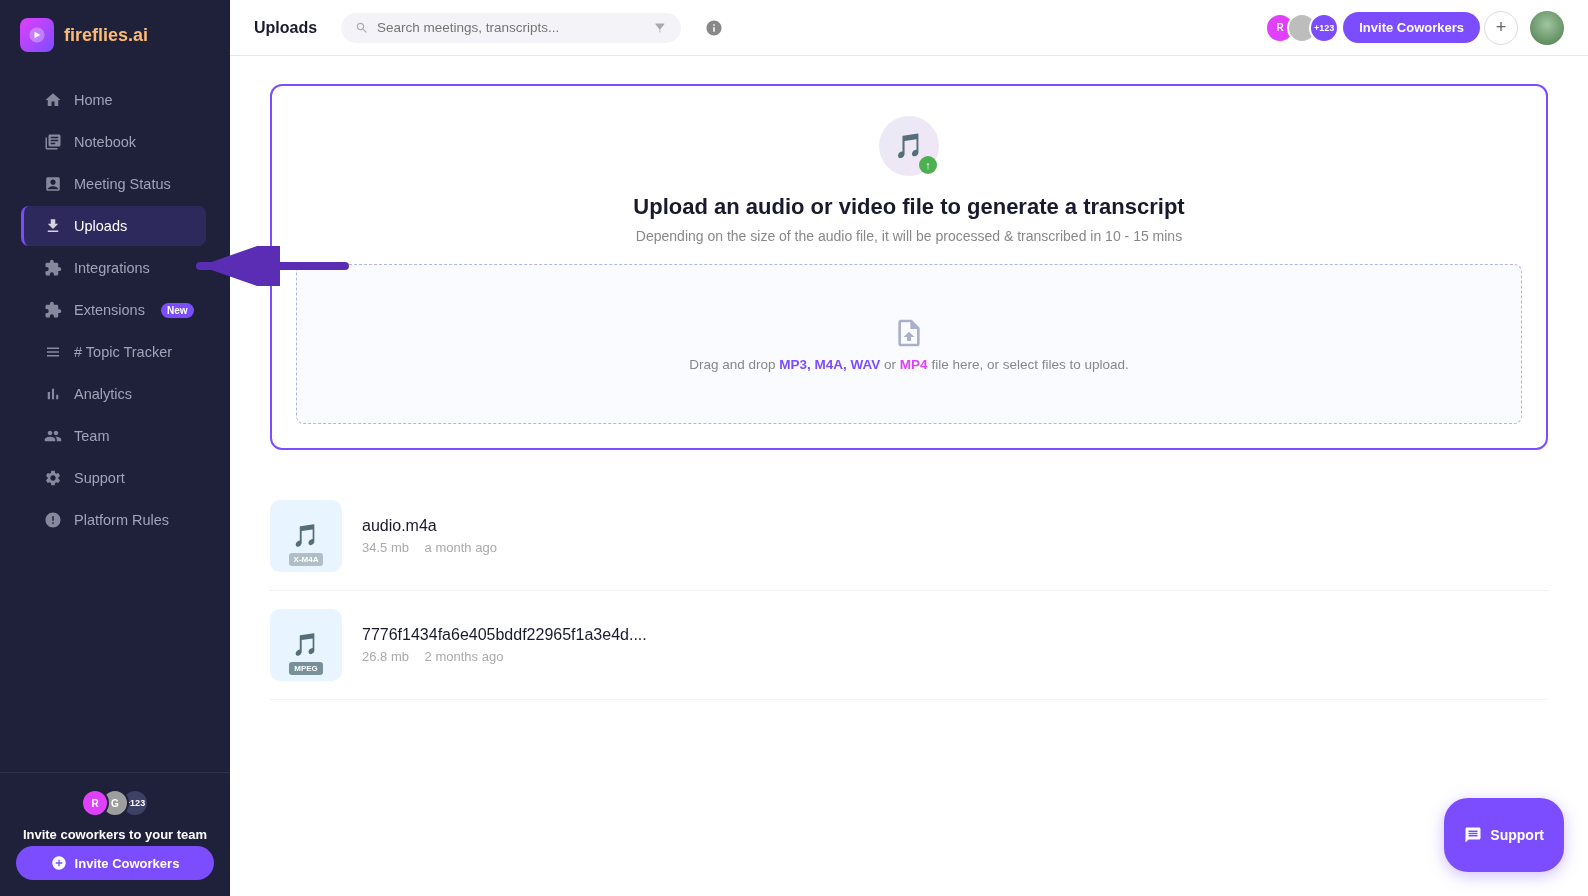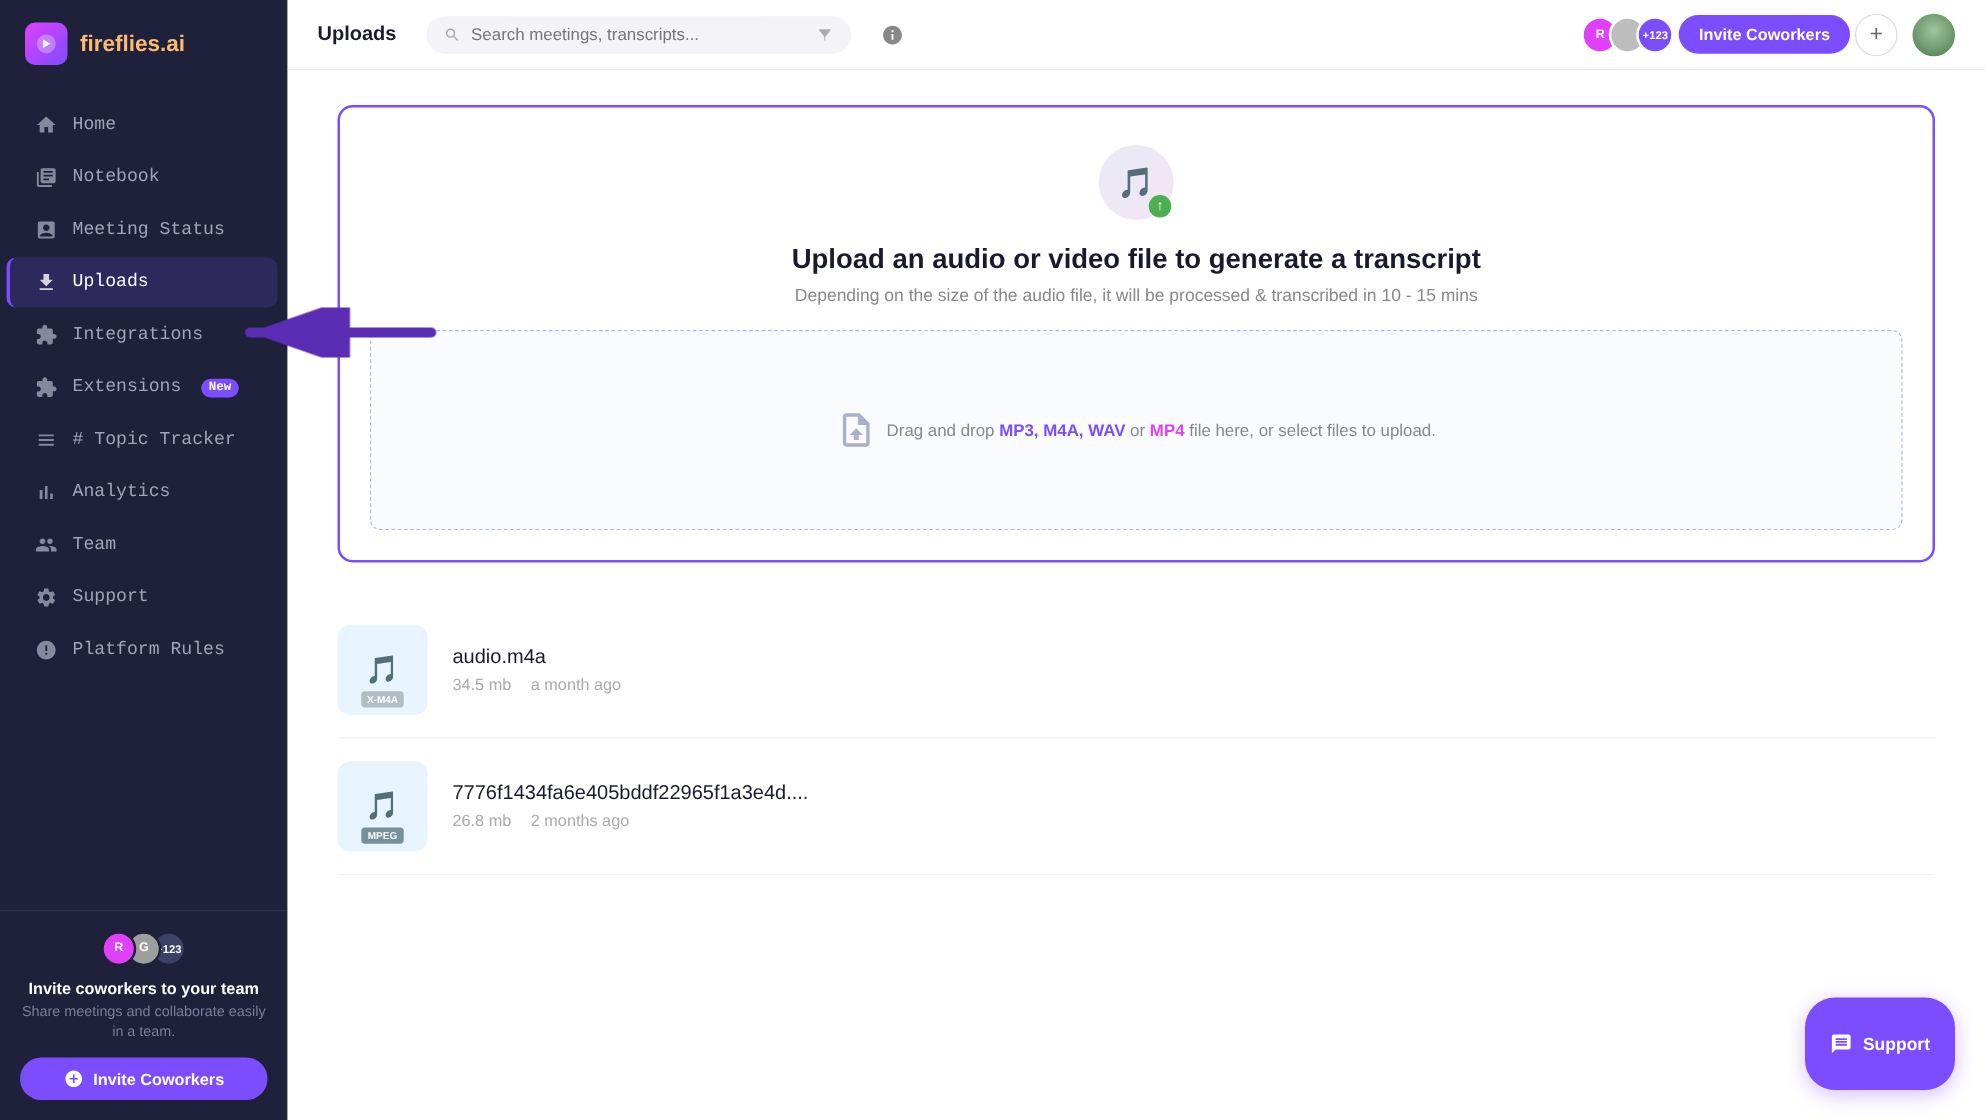--- a/index.html
+++ b/index.html
@@ -24,21 +24,21 @@
     }
     .logo-icon {
       width: 34px;
       height: 34px;
       background: linear-gradient(135deg, #e040fb, #7c4dff);
       border-radius: 8px;
       display: flex; align-items: center; justify-content: center;
     }
     .logo-icon svg { width: 20px; height: 20px; }
     .logo-text { color: #fdba74; font-size: 18px; font-weight: 700; }
-    .sidebar-nav { flex: 1; padding: 8px 0; font-family: Liberation Mono, monospace; }
+    .sidebar-nav { flex: 1; padding: 8px 16px; }
     .nav-item {
       display: flex;
       align-items: center;
       gap: 12px;
       padding: 11px 20px;
       cursor: pointer;
       border-radius: 8px;
       margin: 2px 8px;
       color: #a0a4b8;
       font-size: 14.5px;
@@ -198,21 +198,21 @@
       color: #fff;
       font-size: 11px;
     }
     .upload-title { font-size: 22px; font-weight: 700; color: #1a1a2e; margin-bottom: 8px; }
     .upload-sub { font-size: 14px; color: #888; }
     .dropzone {
       border: 1.5px dashed #b0b8e0;
       border-radius: 8px;
       min-height: 160px;
       display: flex;
-      flex-direction: row;
+      flex-direction: column;
       align-items: center;
       justify-content: center;
       background: #fafbff;
       gap: 8px;
       cursor: pointer;
     }
     .dropzone-text { font-size: 13.5px; color: #888; }
     .dropzone-text .highlight { color: #7c4dff; font-weight: 600; }
     .dropzone-text .highlight-mp4 { color: #e040fb; font-weight: 600; }
 
@@ -369,21 +369,20 @@
   </nav>
 
   <div class="sidebar-bottom">
     <div class="invite-card">
       <div class="invite-avatars">
         <div class="avatar-circle av-r">R</div>
         <div class="avatar-circle av-g">G</div>
         <div class="avatar-circle av-count">+123</div>
       </div>
       <div class="invite-title">Invite coworkers to your team</div>
-      <div class="invite-sub">Share meetings and collaborate easily in a team.</div>
       <button class="invite-btn">
         <svg width="16" height="16" viewBox="0 0 24 24" fill="currentColor">
             <path d="M12 2C6.48 2 2 6.48 2 12s4.48 10 10 10 10-4.48 10-10S17.52 2 12 2zm5 11h-4v4h-2v-4H7v-2h4V7h2v4h4v2z"></path>
           </svg>
         <span>Invite Coworkers</span>
       </button>
     </div>
   </div>
 </div>
 

